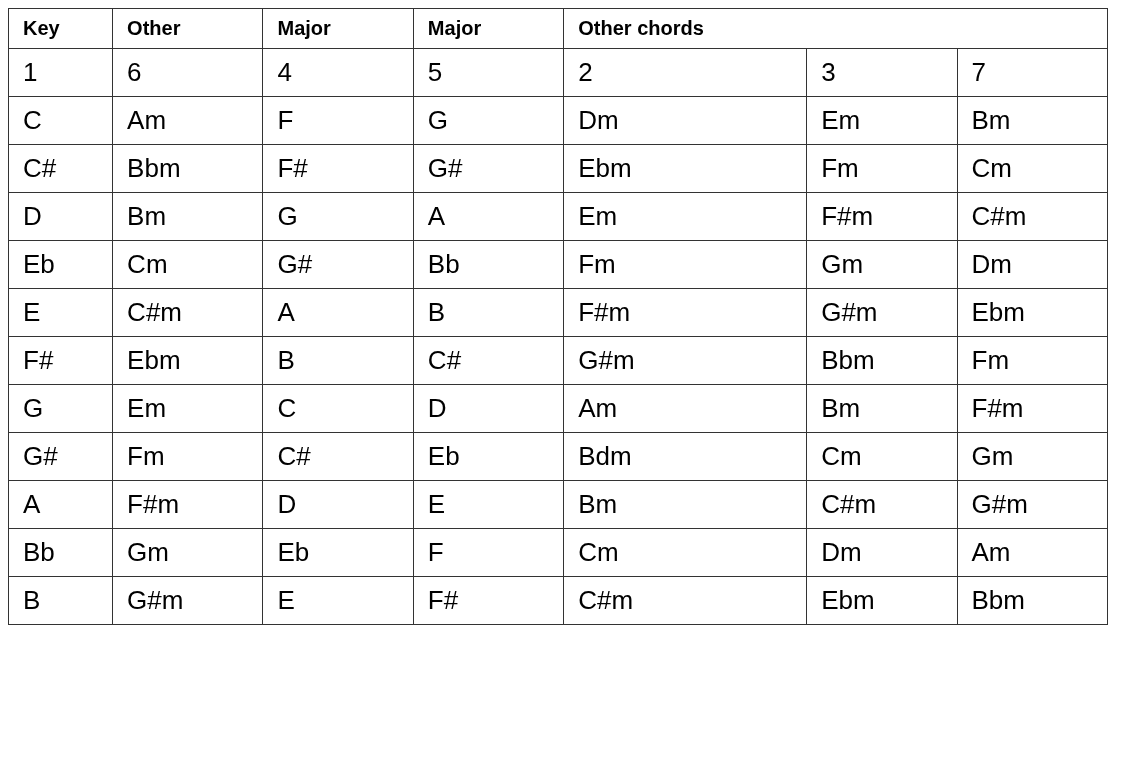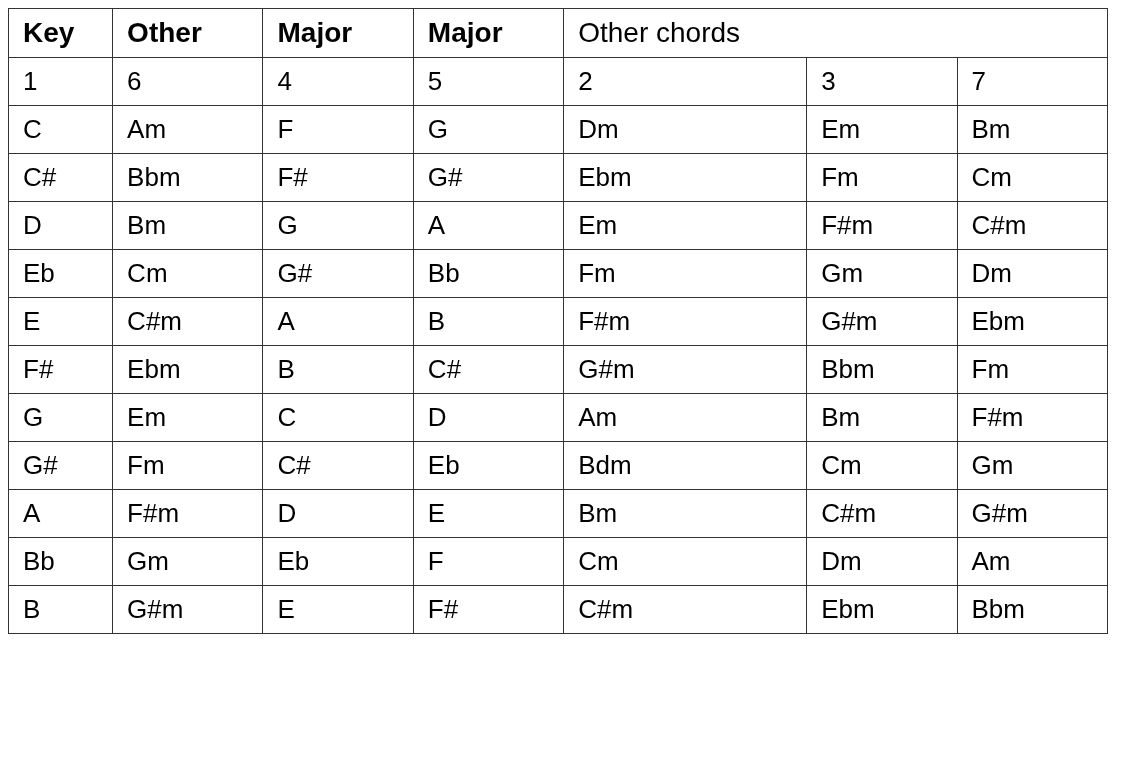--- a/index.html
+++ b/index.html
@@ -29,31 +29,31 @@
       padding: 8px 14px;
       font-size: 26px;
       font-weight: normal;
       text-align: left;
       vertical-align: middle;
       white-space: nowrap;
     }
 
     th {
       font-weight: bold;
-      font-size: 28px;
+      font-size: 20px;
       border-radius: 12px;
     }
 
     thead tr th {
       border: 1.5px solid #333333;
     }
 
     
     .other-chords-header {
-      font-weight: normal;
+      font-weight: bold;
     }
 
     tbody tr td:first-child {
       font-weight: normal;
     }
 
     
     col.col-key   { width: 90px; }
     col.col-minor { width: 130px; }
     col.col-major1{ width: 130px; }

